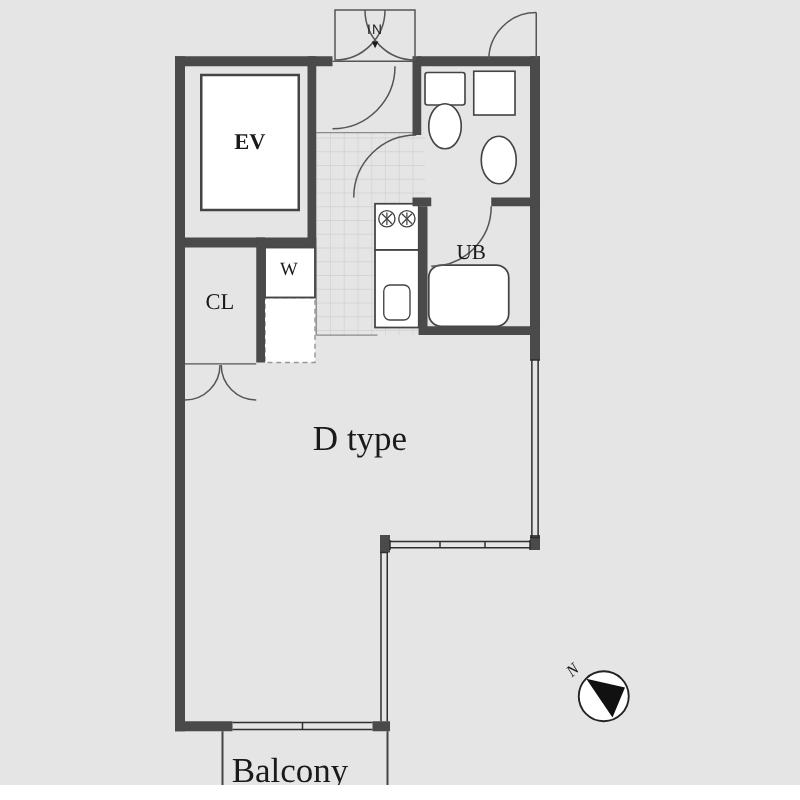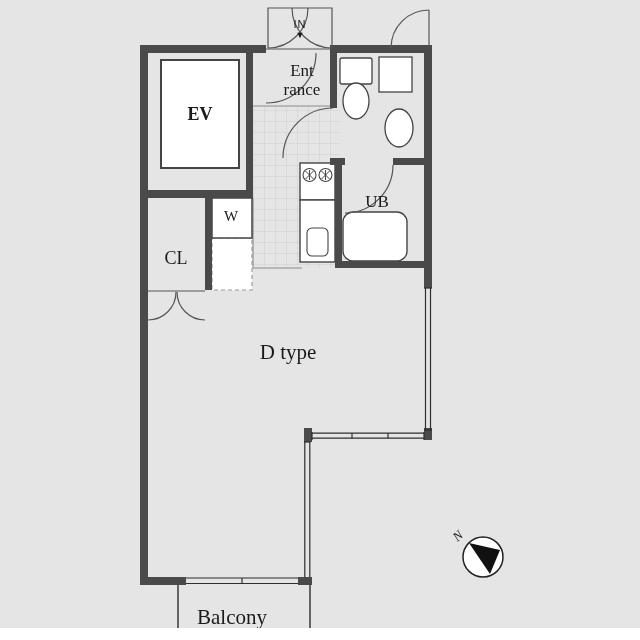--- a/index.html
+++ b/index.html
@@ -18,21 +18,21 @@
     position: absolute;
     transform: translate(-50%, -50%);
     white-space: nowrap;
     text-align: center;
     line-height: 1.05;
     color: #1a1a1a;
   }
   .lbl-room   { font-size: 18px; }
   .lbl-w      { font-size: 15px; }
   .lbl-ub     { font-size: 17px; text-align: right; }
-  .lbl-big    { font-size: 21px; }
+  .lbl-big    { font-size: 28px; }
   .lbl-entrance {
     font-size: 17px;
     white-space: normal;
     width: 46px;
     line-height: 1.1;
   }
   .entry-marker {
     position: absolute;
     transform: translate(-50%, -50%);
     display: flex;
@@ -182,25 +182,24 @@
       <circle cx="483" cy="557" r="20" fill="#ffffff" stroke="#222222" stroke-width="1.5"></circle>
       <path d="M 469,543 L 500,550 L 490,574 Z" fill="#111111"></path>
     </g>
   </svg>
 
   <div class="entry-marker" style="left:300px; top:29px;">
     <span class="in-text">IN</span>
     <span class="in-arrow">▼</span>
   </div>
 
-  <div class="label lbl-entrance" style="left:302px; top:81px;">Ent rance</div>
 
   <div class="label lbl-room" style="left:200px; top:114px;font-weight:bold;">EV</div>
 
-  <div class="label lbl-room" style="left:176px; top:258px;text-align:right;">CL</div>
+  <div class="label lbl-room" style="left:176px; top:242px;text-align:right;">CL</div>
 
   <div class="label lbl-w" style="left:231px; top:217px;">W</div>
 
   <div class="label lbl-ub" style="left:377px; top:202px;">UB</div>
 
   <div class="label lbl-big" style="left:288px; top:352px;">D type</div>
 
   <div class="label lbl-big" style="left:232px; top:617px;">Balcony</div>
 
   <div class="label lbl-north" style="left:458px; top:536px;">N</div>

